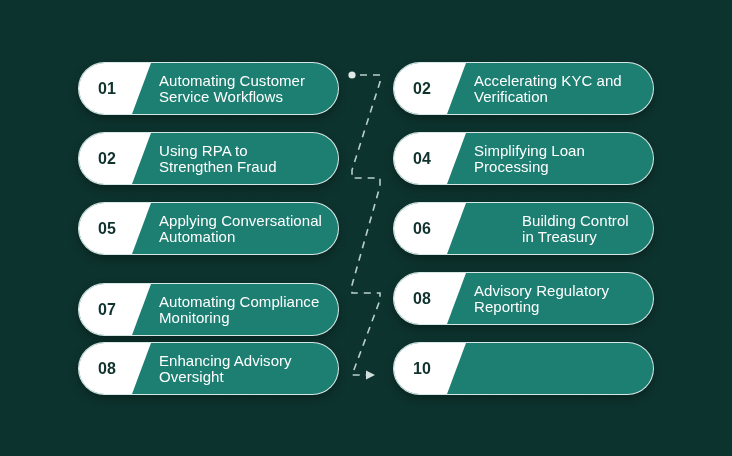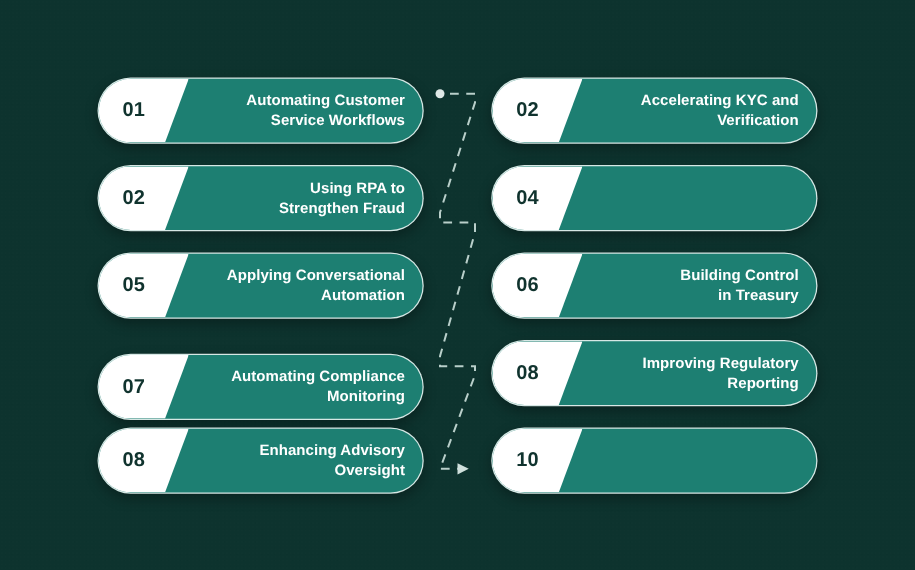--- a/index.html
+++ b/index.html
@@ -64,26 +64,25 @@
   .pill-text {
     flex:1 1 auto;
     display:flex;
     flex-direction:column;
     justify-content:center;
     padding-left:8px;
     padding-right:14px;
   }
   .pill-text span {
     color:#ffffff;
-    font-size:12px;
-    font-weight:bold;
+    font-size:15px;
+    font-weight:normal;
     line-height:15.5px;
     letter-spacing:.05px;
     white-space:pre-line;
-    text-align:right;
   }
 
   #connector { position:absolute; left:0; top:0; width:732px; height:456px; pointer-events:none; }
 </style>
 </head>
 <body>
 
 <div id="root">
 
   <div id="texture"></div>
@@ -149,36 +148,40 @@
         </div>
         <div class="pill-text">
           <span>Accelerating KYC and
 Verification</span>
         </div>
       </div>
       <div class="pill" style="top: 132px;">
         <div class="pill-num">
           <span>04</span>
         </div>
+        <div class="pill-text">
+          <span>Simplifying Loan
+Processing</span>
+        </div>
       </div>
       <div class="pill" style="top: 202px; gap: 48px;">
         <div class="pill-num">
           <span>06</span>
         </div>
         <div class="pill-text">
           <span>Building Control
 in Treasury</span>
         </div>
       </div>
       <div class="pill" style="top: 272px;">
         <div class="pill-num">
           <span>08</span>
         </div>
         <div class="pill-text">
-          <span>Improving Regulatory
+          <span>Advisory Regulatory
 Reporting</span>
         </div>
       </div>
       <div class="pill" style="top: 342px;">
         <div class="pill-num">
           <span>10</span>
         </div>
       </div>
     </div>
 

